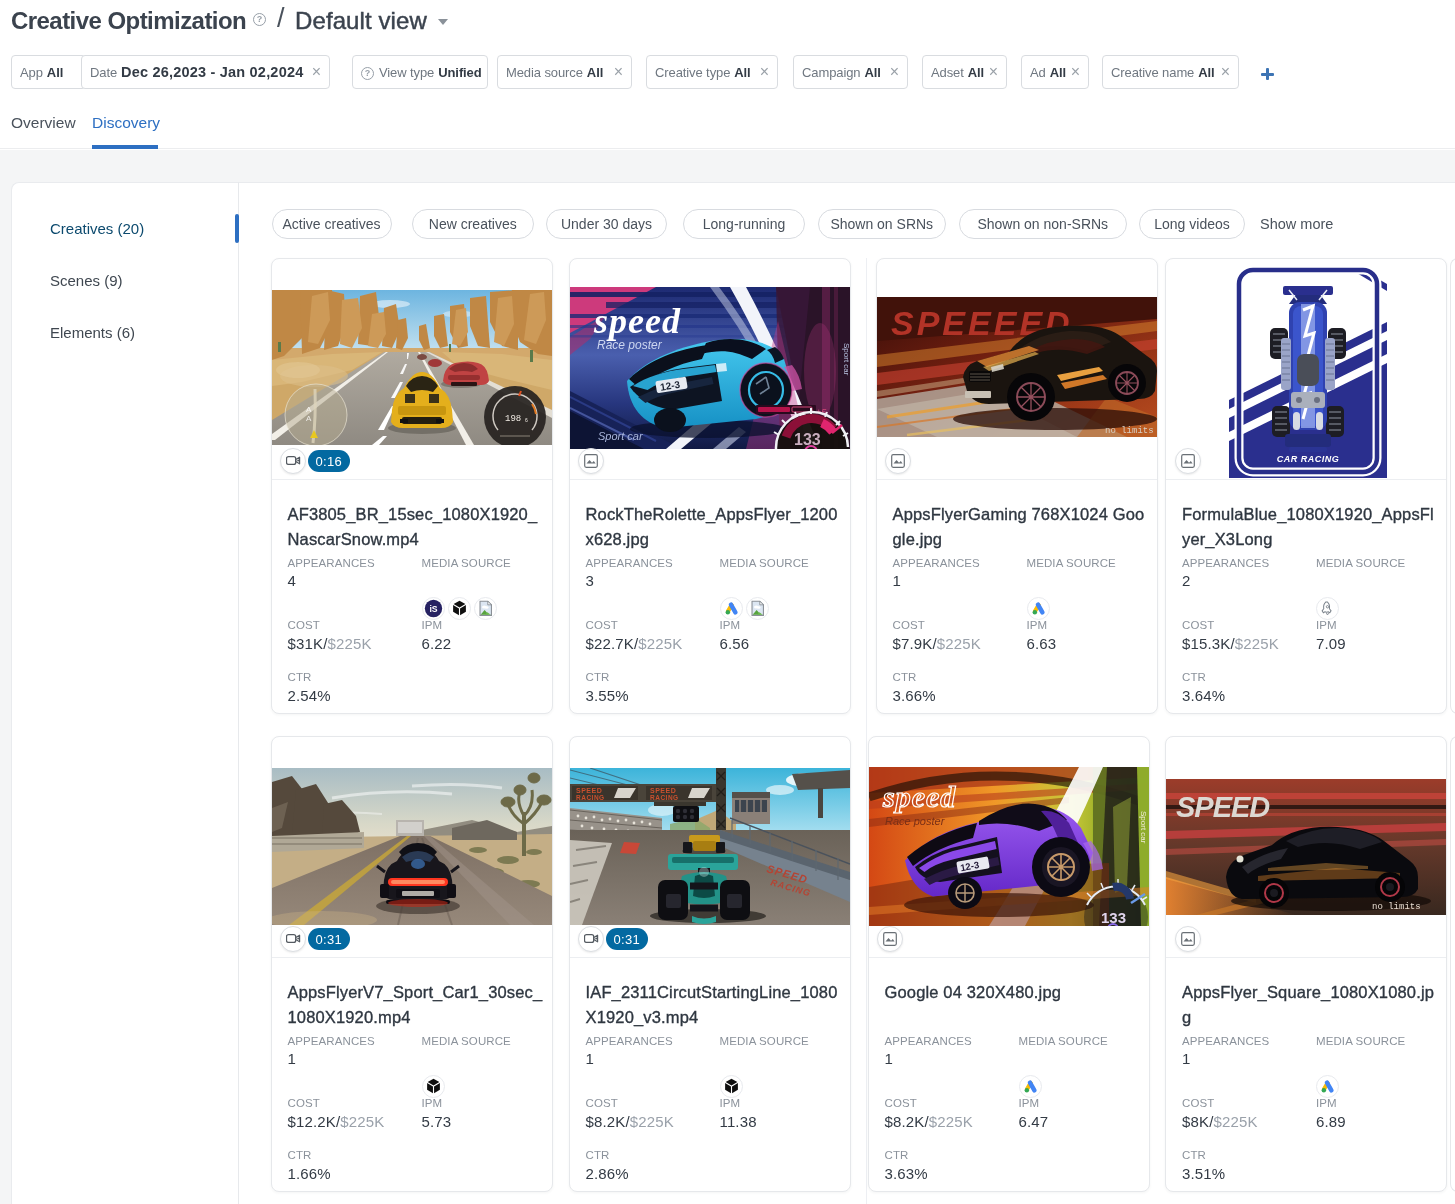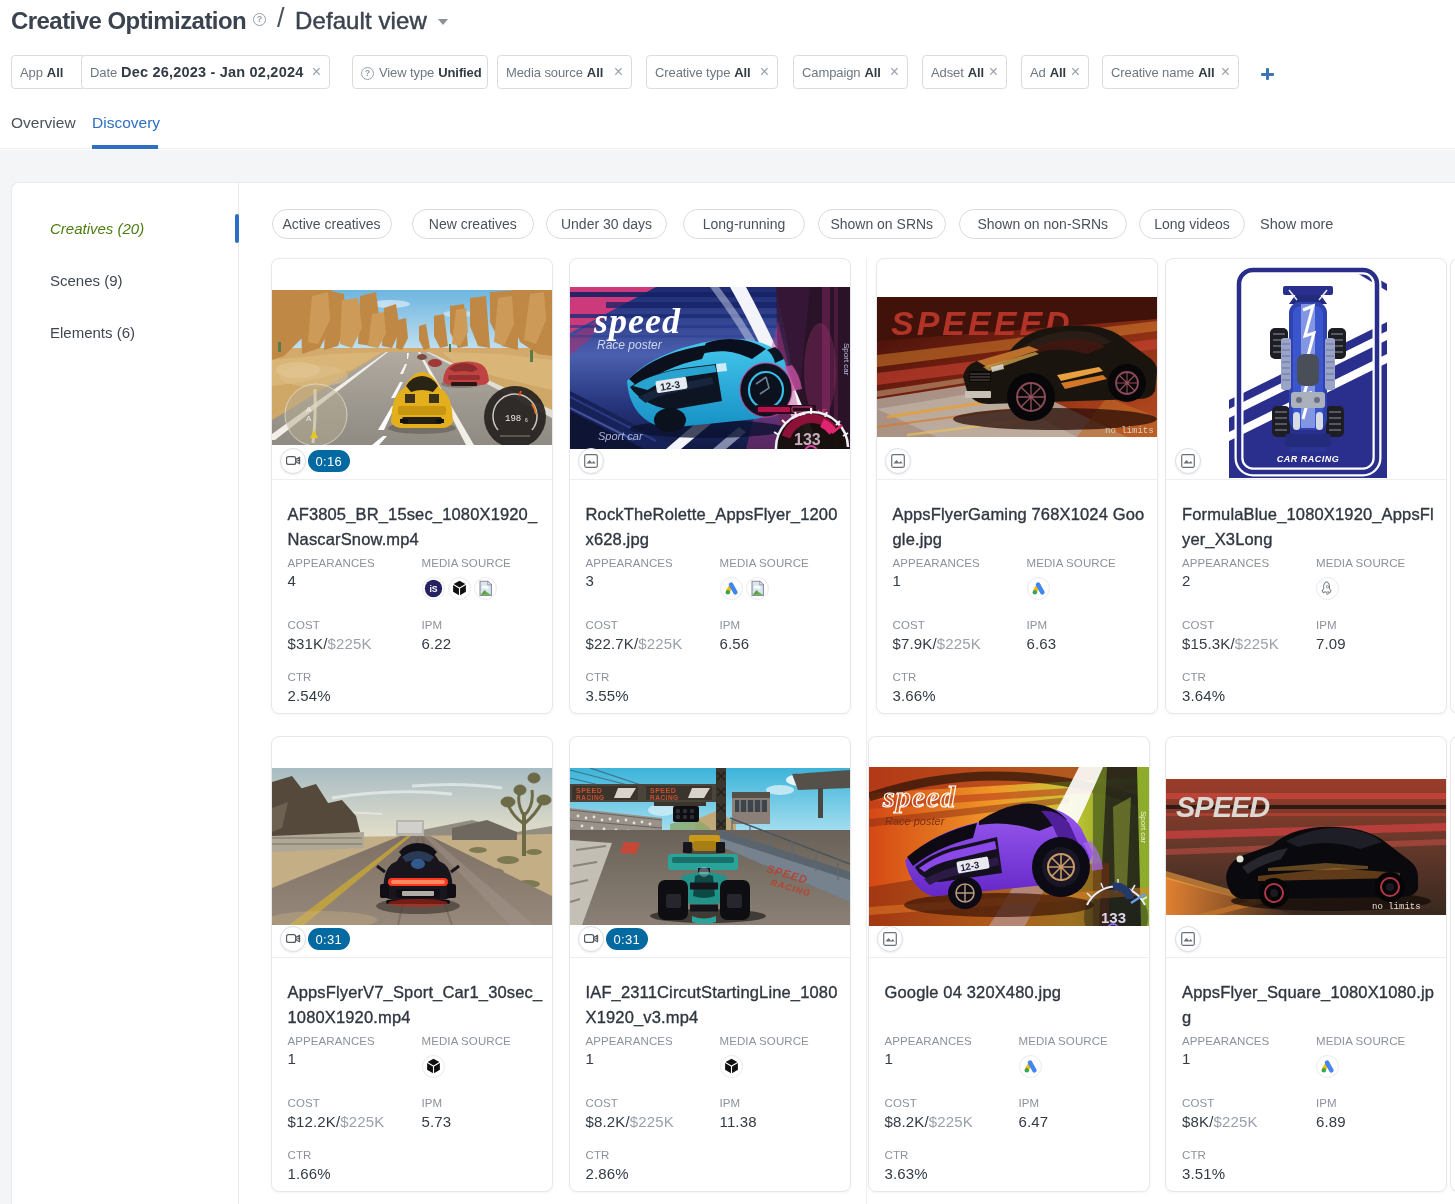--- a/index.html
+++ b/index.html
@@ -18,21 +18,21 @@
 .chip .x{color:#9aa1a8;font-size:16px;margin-left:auto;font-weight:400;}
 .chip .qi{margin-right:5px;}
 
 .tab{top:114px;font-size:15.5px;color:#4a525c;}
 .tab.on{color:#2d6fc2;}
 .tabline{left:92px;top:145px;width:66px;height:3.5px;background:#2d6fc2;}
 
 .band{left:0;top:150px;width:1455px;height:1054px;background:#f4f5f6;}
 .panel{left:11px;top:182px;width:1444px;height:1022px;background:#fff;border:1px solid #e9ebee;border-bottom:none;border-right:none;border-radius:8px 0 0 0;}
 .sidebar-item{left:50px;font-size:15px;color:#3f4750;}
-.sidebar-item.on{color:#4d7c0f;font-style:italic;}
+.sidebar-item.on{color:#0c4a6e;}
 .sidediv{left:238px;top:182px;width:1px;height:1022px;background:#e7e9ec;}
 .indbar{left:235px;top:214px;width:4px;height:29px;background:#2d6fc2;border-radius:2px;}
 .vline{left:866px;top:258px;width:1px;height:946px;background:#edeff3;}
 
 .pill{top:209px;height:30px;border:1px solid #d8dbe0;border-radius:15px;background:#fff;
  font-size:14px;color:#4a525c;display:flex;align-items:center;justify-content:center;white-space:nowrap;}
 .showmore{left:1260px;top:216px;font-size:14.5px;color:#4a525c;}
 
 .card{width:282px;height:456px;background:#fff;border:1px solid #e6e8eb;border-radius:8px;box-shadow:0 1px 3px rgba(40,50,60,.05);}
 .card .im{position:absolute;left:0;overflow:hidden;}
@@ -42,21 +42,21 @@
 .dur{position:absolute;left:36px;top:191px;height:22px;border-radius:11px;background:#0369a1;
  color:#fff;font-size:13px;padding:0 8px;display:flex;align-items:center;letter-spacing:.3px;}
 .cdiv{position:absolute;left:0;top:220px;width:280px;height:1px;background:#eceef1;}
 .ctitle{position:absolute;left:16px;top:243px;width:262px;font-size:16.5px;line-height:24.5px;color:#2f3741;
  -webkit-text-stroke:.35px #2f3741;letter-spacing:.15px;}
 .lbl{position:absolute;font-size:11.5px;color:#8b929b;letter-spacing:.1px;line-height:14px;}
 .val{position:absolute;font-size:15px;color:#333b45;line-height:17px;letter-spacing:.15px;}
 .val .gr{color:#9aa1aa;}
 .micons{position:absolute;top:318px;display:flex;gap:3px;}
 .mic{width:23px;height:23px;border-radius:50%;border:1px solid #e8eaee;background:#fff;
- display:flex;align-items:center;justify-content:center;overflow:hidden;}
+ display:flex;align-items:center;justify-content:center;overflow:hidden;margin-top:20px;}
 .c5{width:14px;height:456px;background:#fff;border:1px solid #e6e8eb;border-radius:8px 0 0 8px;border-right:none;}
 </style></head><body>
 <div class="abs h-title">Creative Optimization</div>
 <div class="abs helpc" style="left:253px;top:13px;">?</div>
 <div class="abs h-slash">/</div>
 <div class="abs h-dv">Default view</div>
 <div class="abs caret"></div>
 <div class="chip abs" style="left:11px;width:75px;">App<b>All</b></div>
 <div class="chip abs" style="left:81px;width:249px;">Date<b><span style="font-size:14.5px;letter-spacing:.2px">Dec 26,2023 - Jan 02,2024</span></b><span class="x">×</span></div>
 <div class="chip abs" style="left:352px;width:136px;"><span class="qi"><span class="helpc" style="display:inline-block;">?</span></span>View type<b>Unified</b></div>

